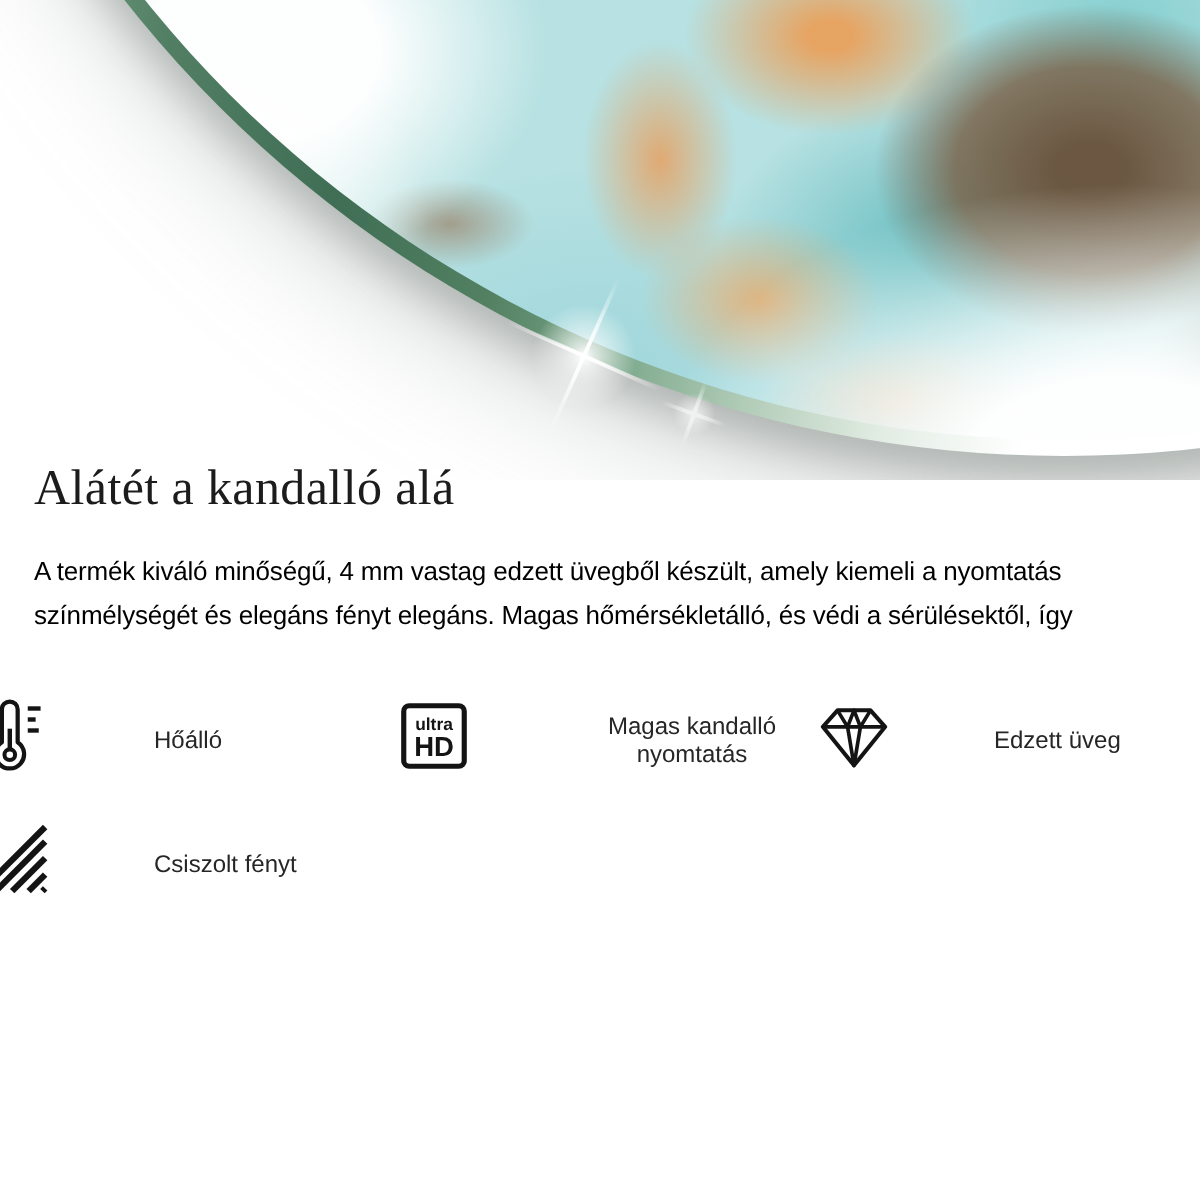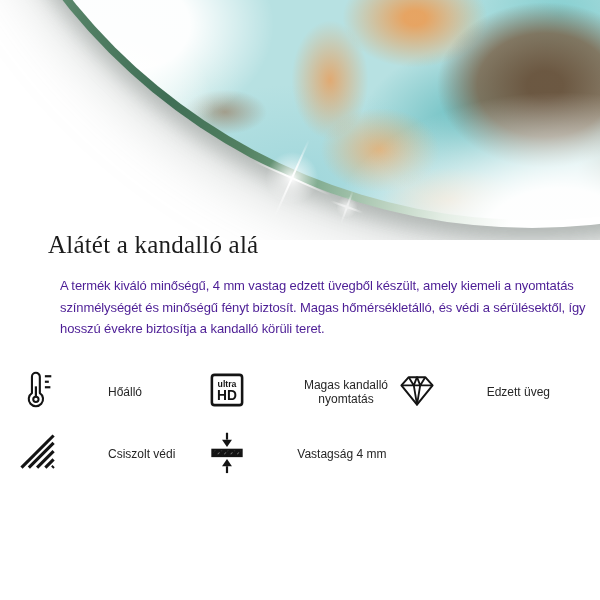--- a/index.html
+++ b/index.html
@@ -49,30 +49,30 @@
   .sparkle .glow { position: absolute; inset: 0;
     background: radial-gradient(circle at 50% 50%, rgba(255,255,255,1) 0%, rgba(255,255,255,.75) 9%, rgba(255,255,255,0) 44%); }
   .sparkle .beam-v { position: absolute; left: calc(50% - 1.2px); top: 0; width: 2.4px; height: 100%;
     background: linear-gradient(to bottom, rgba(255,255,255,0), rgba(255,255,255,.95) 42%, #fff 50%, rgba(255,255,255,.95) 58%, rgba(255,255,255,0)); }
   .sparkle .beam-h { position: absolute; top: calc(50% - 1.2px); left: 0; height: 2.4px; width: 100%;
     background: linear-gradient(to right, rgba(255,255,255,0), rgba(255,255,255,.95) 42%, #fff 50%, rgba(255,255,255,.95) 58%, rgba(255,255,255,0)); }
   .sparkle.main { left: 250px; top: 136px; width: 84px; height: 84px; transform: rotate(24deg); }
   .sparkle.small { left: 330px; top: 190px; width: 34px; height: 34px; transform: rotate(20deg); opacity: .75; }
 
   
-  .content { position: relative; padding: 0 48px; margin-top: -12px; }
+  .content { position: relative; padding: 0 17px; margin-top: -12px; }
   h1 {
     margin: 0 0 13px 0;
     font-family: "Liberation Serif", "DejaVu Serif", serif;
     font-weight: 400;
     font-size: 25px; line-height: 34px;
     color: #1c1c1c; letter-spacing: .2px;
   }
   h1 span { display: block; white-space: nowrap; }
-  .desc { margin: 12px; font-size: 13px; line-height: 21.5px; color: #4c1d95; letter-spacing: -.1px; }
+  .desc { margin: 0; font-size: 13px; line-height: 21.5px; color: #000000; letter-spacing: -.1px; }
   .desc span { display: block; white-space: nowrap; }
 
   
   .features { margin: 28px -32px 0; display: grid; grid-template-columns: repeat(3, 1fr); row-gap: 18px; }
   .feature { display: flex; flex-direction: row; align-items: center; gap: 48px; }
   .ficon { height: 44px; display: flex; align-items: center; justify-content: center; }
   .flabel { margin-top: 4px; font-size: 12px; color: #262626; text-align: center; }
   svg.icon { stroke: #141414; fill: none; stroke-width: 2.3; }
   svg.icon text { stroke: none; fill: #141414; font-family: "Liberation Sans", sans-serif; }
 </style>
@@ -95,22 +95,21 @@
     <div class="beam-h"></div>
   </div>
 </div>
 
 <div class="content">
   <h1>
     <span>Alátét a kandalló alá</span>
   </h1>
   <p class="desc">
     <span>A termék kiváló minőségű, 4 mm vastag edzett üvegből készült, amely kiemeli a nyomtatás</span>
-    <span>színmélységét és minőségű fényt biztosít. Magas hőmérsékletálló, és védi a sérülésektől, így</span>
-    <span>hosszú évekre biztosítja a kandalló körüli teret.</span>
+    <span>színmélységét és elegáns fényt elegáns. Magas hőmérsékletálló, és védi a sérülésektől, így</span>
   </p>
 
   <div class="features">
 
     <div class="feature">
       <div class="ficon">
         <svg class="icon" width="44" height="44" viewBox="0 0 48 48">
           <path d="M26 27.4 V9.5 a4.3 4.3 0 0 0 -8.6 0 V27.4 a7.8 7.8 0 1 0 8.6 0 Z" stroke-linejoin="round"></path>
           <circle cx="21.7" cy="34.2" r="2.9" stroke-width="2.2"></circle>
           <line x1="21.7" y1="31.3" x2="21.7" y2="20" stroke-width="2.4"></line>
@@ -149,36 +148,18 @@
         <svg class="icon" width="44" height="44" viewBox="0 0 48 48">
           <g stroke-width="3.4" stroke-linecap="butt">
             <line x1="6" y1="41" x2="41" y2="6"></line>
             <line x1="14" y1="41" x2="41" y2="14"></line>
             <line x1="23" y1="41" x2="41" y2="23"></line>
             <line x1="32" y1="41" x2="41" y2="32"></line>
             <line x1="39.5" y1="41" x2="41" y2="39.5"></line>
           </g>
         </svg>
       </div>
-      <div class="flabel">Csiszolt védi</div>
+      <div class="flabel">Csiszolt fényt</div>
     </div>
 
-    <div class="feature">
-      <div class="ficon">
-        <svg class="icon" width="44" height="44" viewBox="0 0 48 48">
-          <defs>
-            <pattern id="hp" width="5" height="5" patternUnits="userSpaceOnUse" patternTransform="rotate(45)">
-              <rect width="5" height="5" fill="#ffffff"></rect>
-              <rect width="2.4" height="5" fill="#141414"></rect>
-            </pattern>
-          </defs>
-          <line x1="24" y1="3" x2="24" y2="10.5" stroke-width="2.4"></line>
-          <polygon points="18.6,10.5 29.4,10.5 24,18.5" fill="#141414" stroke="none"></polygon>
-          <rect x="8" y="21.5" width="32" height="7" fill="url(#hp)" stroke-width="2.2"></rect>
-          <polygon points="18.6,39.5 29.4,39.5 24,31.5" fill="#141414" stroke="none"></polygon>
-          <line x1="24" y1="39.5" x2="24" y2="47" stroke-width="2.4"></line>
-        </svg>
-      </div>
-      <div class="flabel">Vastagság 4 mm</div>
-    </div>
 
   </div>
 </div>
 
 </body></html>

